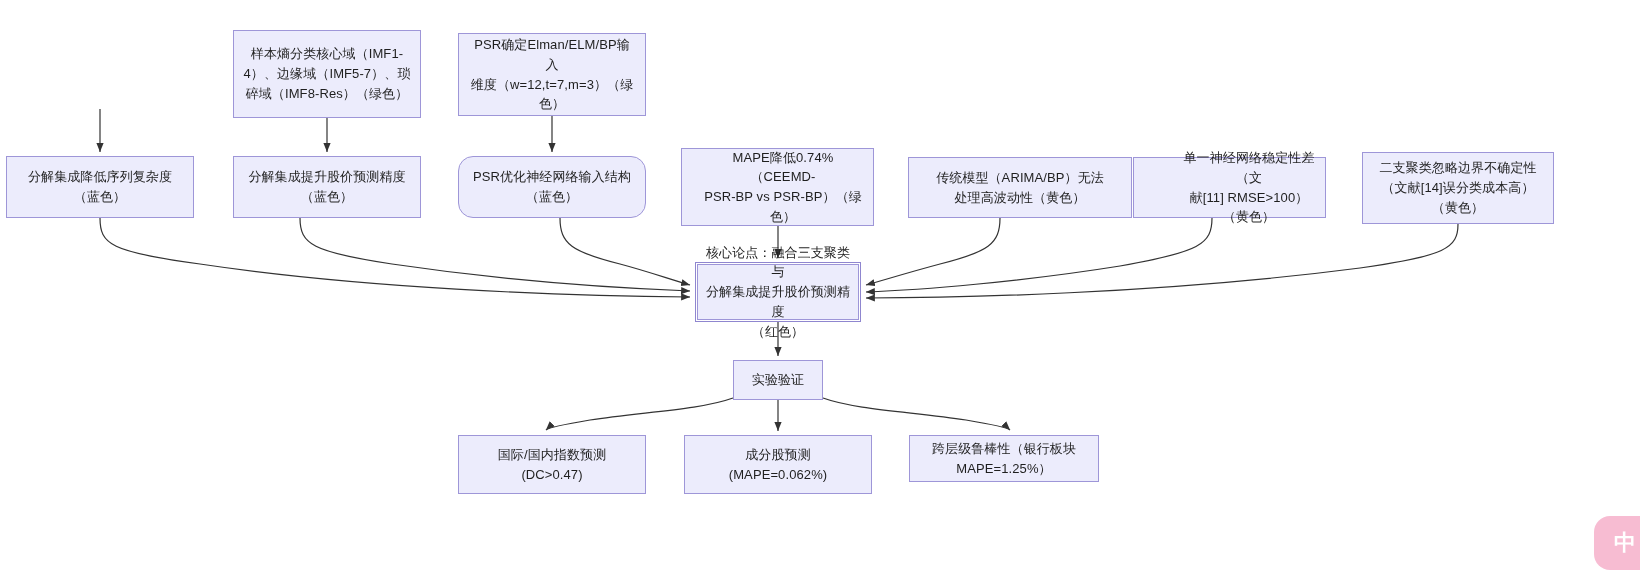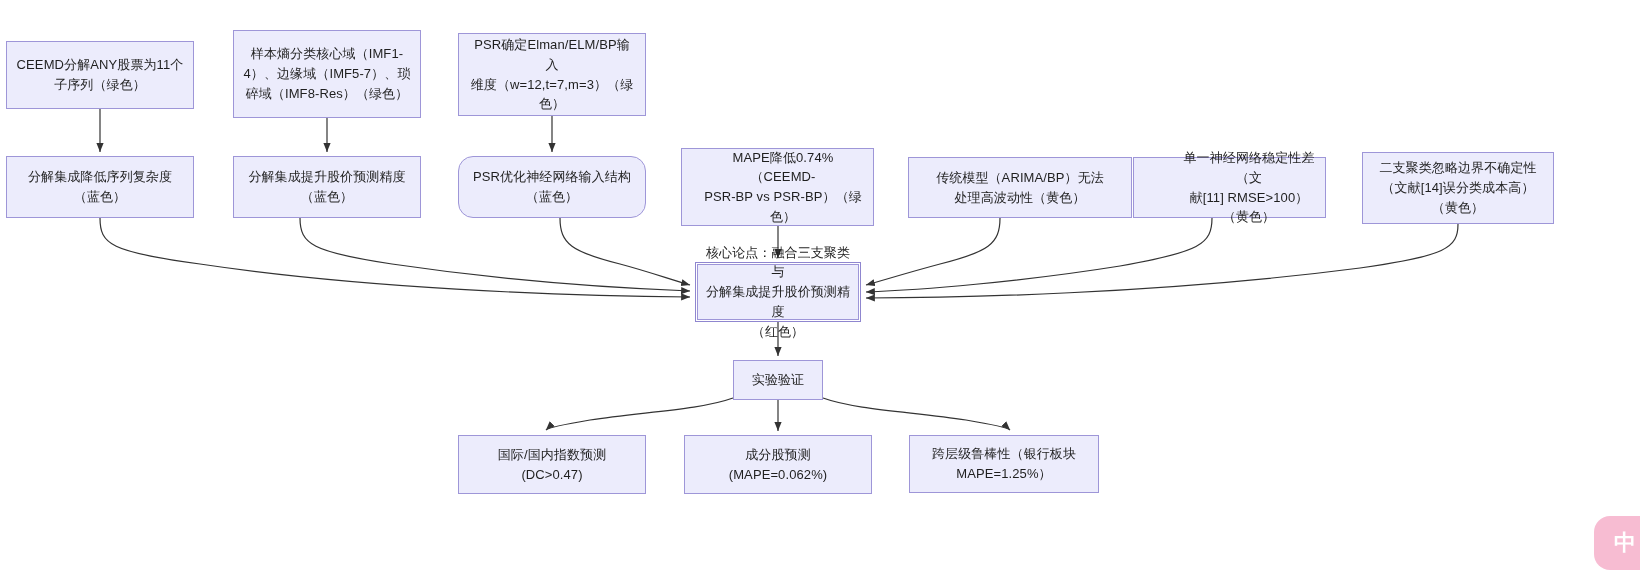--- a/index.html
+++ b/index.html
@@ -90,22 +90,20 @@
       <path d="M1458,224 C1458,248 1446,256 1360,268 C1160,294 950,298 866,298"></path>
 
       <path d="M778,322 L778,356"></path>
 
       <path d="M733,398 C700,410 640,412 590,420 C560,425 548,428 546,430"></path>
       <path d="M778,400 L778,431"></path>
       <path d="M823,398 C856,410 916,412 966,420 C996,425 1008,428 1010,430"></path>
     </g>
   </svg>
 
-  <div class="node" style="left:6px; top:41px; width:188px; height:68px;">CEEMD分解ANY股票为11个
-子序列（绿色）</div>
 
   <div class="node" style="left:233px; top:30px; width:188px; height:88px;">样本熵分类核心域（IMF1-
 4）、边缘域（IMF5-7）、琐
 碎域（IMF8-Res）（绿色）</div>
 
   <div class="node" style="left:458px; top:33px; width:188px; height:83px;">PSR确定Elman/ELM/BP输入
 维度（w=12,t=7,m=3）（绿
 色）</div>
 
   <div class="node" style="left:6px; top:156px; width:188px; height:62px;">分解集成降低序列复杂度
@@ -136,20 +134,20 @@
 （红色）</div>
 
   <div class="node" style="left:733px; top:360px; width:90px; height:40px;">实验验证</div>
 
   <div class="node" style="left:458px; top:435px; width:188px; height:59px;">国际/国内指数预测
 (DC&gt;0.47)</div>
 
   <div class="node" style="left:684px; top:435px; width:188px; height:59px;">成分股预测
 (MAPE=0.062%)</div>
 
-  <div class="node" style="left:909px; top:435px; width:190px; height:58px;">跨层级鲁棒性（银行板块
+  <div class="node" style="left:909px; top:435px; width:190px; height:47px;">跨层级鲁棒性（银行板块
 MAPE=1.25%）</div>
 
   <div class="watermark" style="left:1594px; top:516px;">
     <span>中</span>
   </div>
 
 </div>
 
 </body></html>

